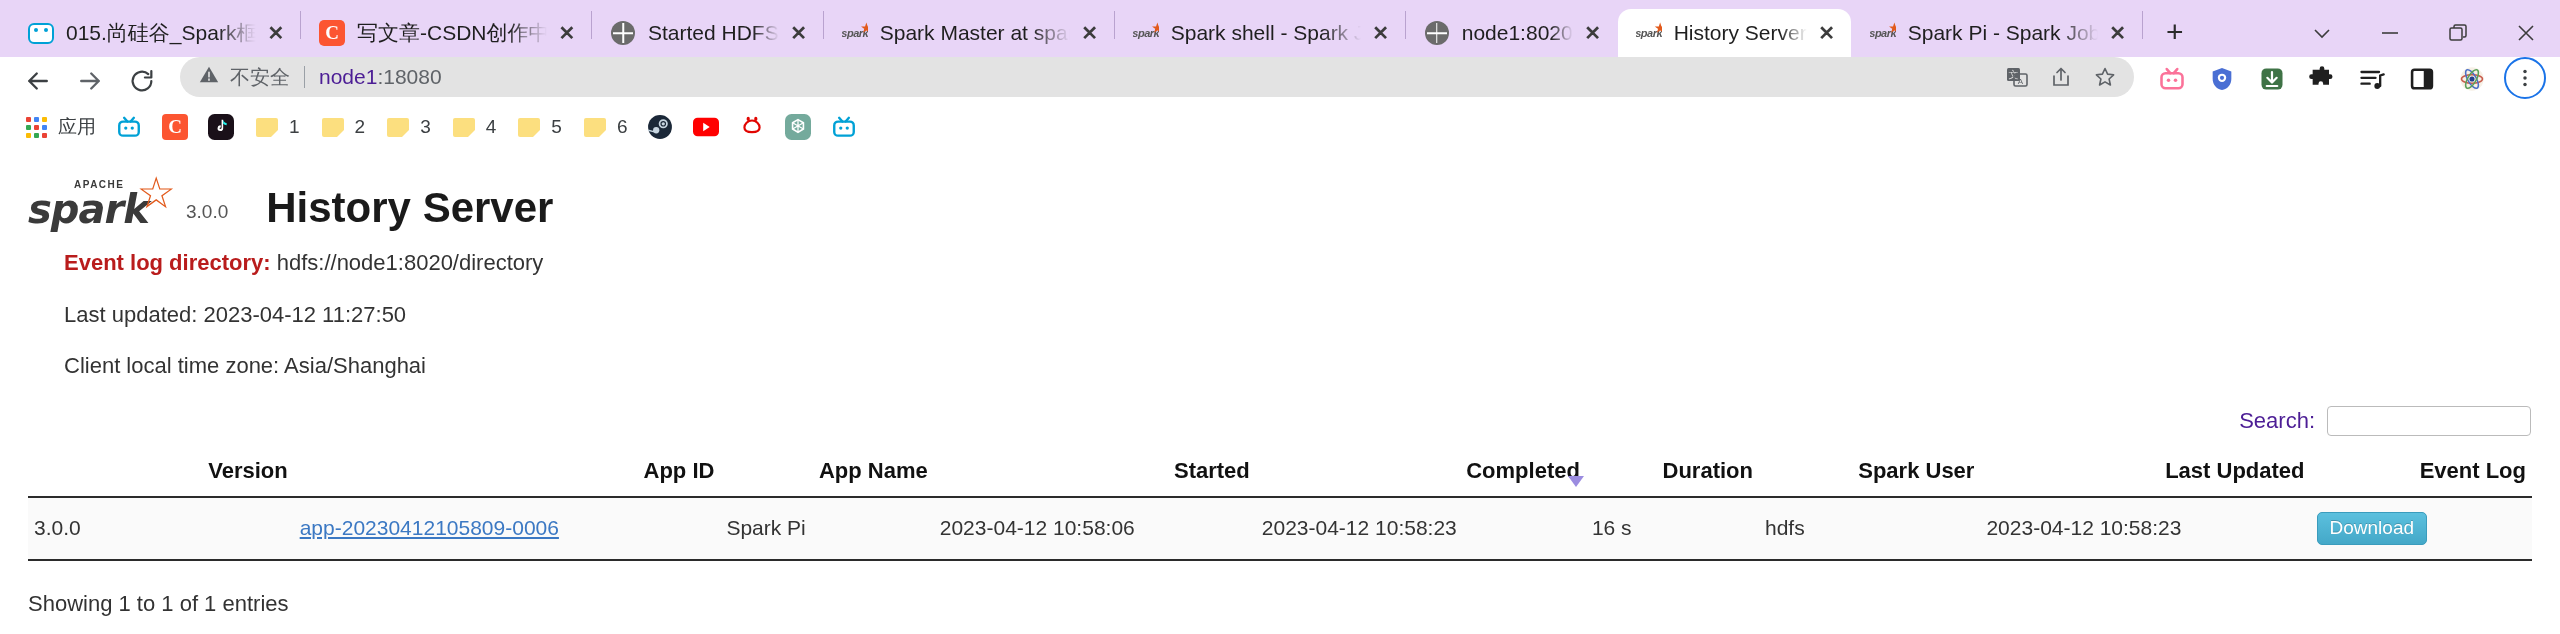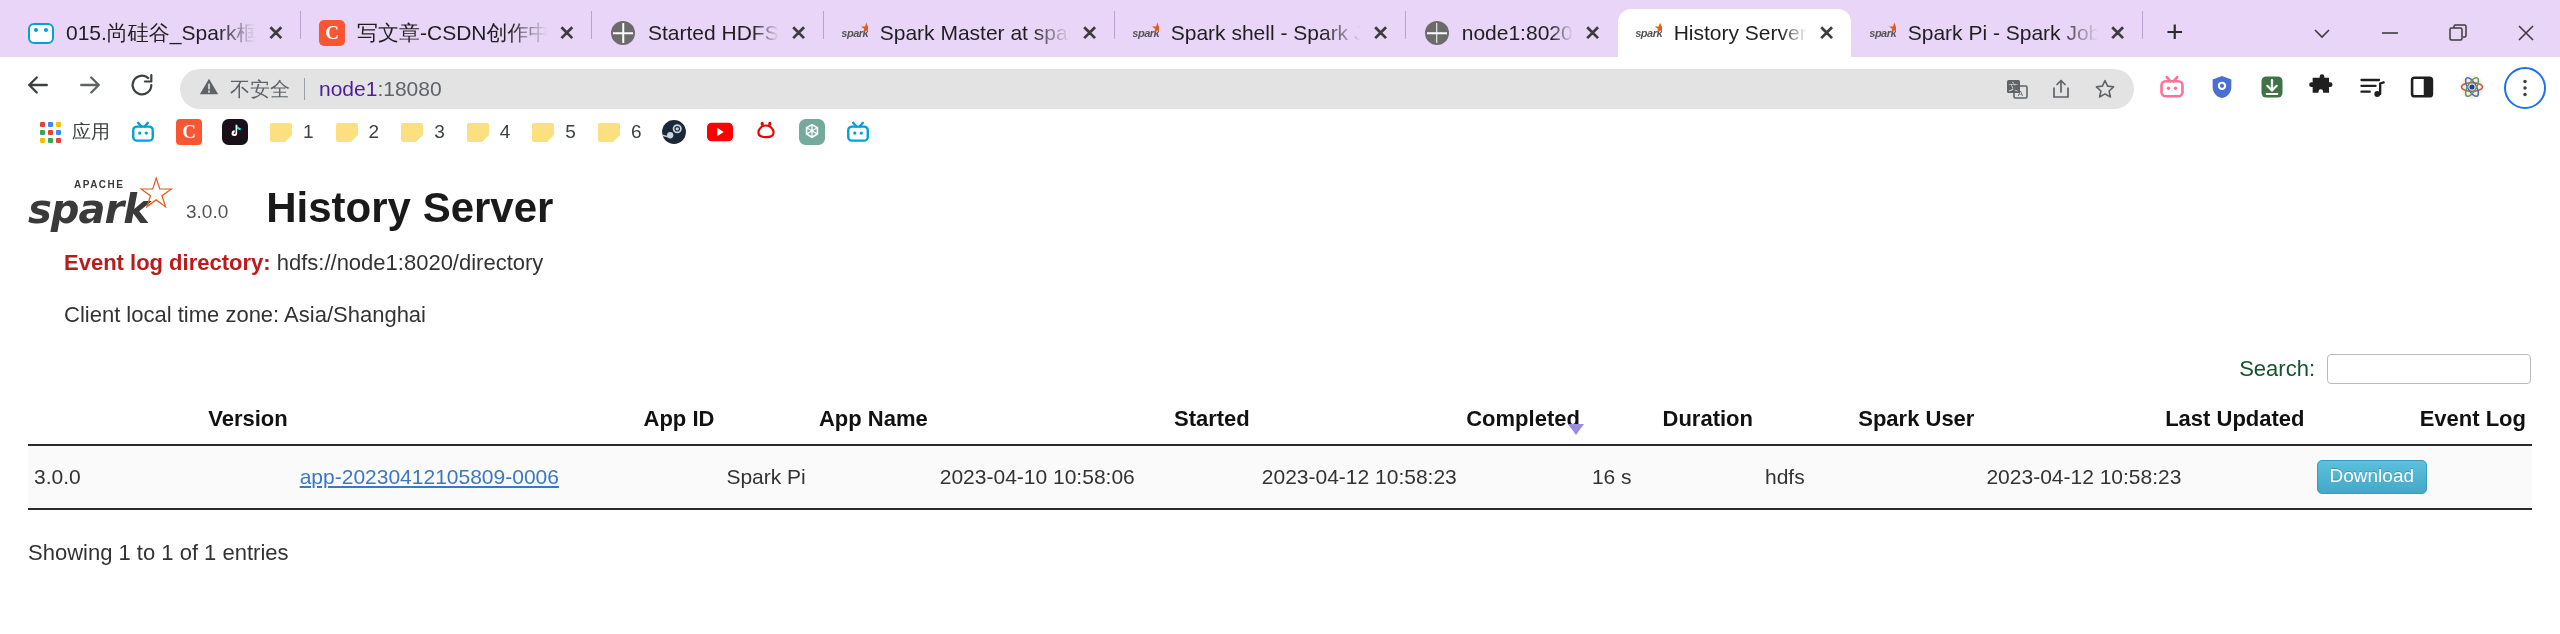--- a/index.html
+++ b/index.html
@@ -102,21 +102,21 @@
     font-style: italic; letter-spacing: -0.5px;
     position: relative; line-height: 1;
   }
   .fav-spark::after {
     content: "\2605"; position: absolute; right: -3px; top: -6px;
     color: #e25a1c; font-size: 12px; font-style: normal;
   }
 
   
   .toolbar {
-    height: 52px; display: flex; align-items: flex-end;
+    height: 52px; display: flex; align-items: flex-start;
     background: #ffffff; padding: 0 14px;
   }
   .navbtn {
     width: 48px; height: 48px; margin-right: 4px;
     display: flex; align-items: center; justify-content: center;
     color: #3c4043; font-size: 26px;
   }
   .omnibox {
     flex: 1 1 auto; height: 40px; background: #e3e3e3;
     border-radius: 20px; display: flex; align-items: center;
@@ -143,22 +143,22 @@
     justify-content: center; margin-left: 6px; flex: 0 0 44px;
   }
   .avatar-btn {
     width: 42px; height: 42px; border: 2.5px solid #1a73e8;
     border-radius: 50%; display: flex; align-items: center;
     justify-content: center; margin-left: 10px; flex: 0 0 42px;
   }
 
   
   .bookmarks {
-    height: 46px; display: flex; align-items: center;
-    background: #ffffff; padding: 0 28px; gap: 2px;
+    height: 46px; display: flex; align-items: flex-start;
+    background: #ffffff; padding: 0 14px; gap: 2px;
   }
   .bm {
     display: flex; align-items: center; height: 36px;
     padding: 0 9px; border-radius: 6px; font-size: 19px; color: #3c4043;
     white-space: nowrap;
   }
   .bm-ic {
     width: 26px; height: 26px; flex: 0 0 26px;
     display: flex; align-items: center; justify-content: center;
   }
@@ -210,21 +210,21 @@
   .info-line {
     font-size: 22px; color: #333; margin: 0 0 0 36px;
     padding: 12px 0; line-height: 1.25;
   }
   .info-line b { font-weight: bold; color: #b91c1c; }
 
   .search-row {
     display: flex; justify-content: flex-end; align-items: center;
     padding: 14px 0 12px 0; margin-right: 1px;
   }
-  .search-label { font-size: 22px; color: #14532d; margin-right: 12px; }
+  .search-label { font-size: 22px; color: #4c1d95; margin-right: 12px; }
   .search-input {
     width: 204px; height: 30px;
     border: 1px solid #bbb; border-radius: 4px;
     background: #fff; font-size: 20px; padding: 0 8px;
     font-family: "Liberation Sans", sans-serif;
   }
 
   table.apps {
     width: 100%; border-collapse: collapse;
     font-size: 21px; color: #333;
@@ -633,20 +633,21 @@
       <span class="logo-star">☆</span>
     </div>
     <span class="logo-ver">3.0.0</span>
     <h1 class="page-title">History Server</h1>
   </div>
 
   <div class="info-line">
     <b>Event log directory:</b>
     <span>hdfs://node1:8020/directory</span>
   </div>
+  <div class="info-line">Last updated: 2023-04-12 11:27:50</div>
   <div class="info-line">Client local time zone: Asia/Shanghai</div>
 
   <div class="search-row">
     <span class="search-label">Search:</span>
     <input class="search-input" type="text" value="" style="">
   </div>
 
   <table class="apps">
     <colgroup>
       <col class="c-version">
@@ -675,21 +676,21 @@
         <th>Event Log</th>
       </tr>
     </thead>
     <tbody>
       <tr>
         <td>3.0.0</td>
         <td>
           <a class="link" href="#">app-20230412105809-0006</a>
         </td>
         <td>Spark Pi</td>
-        <td>2023-04-10 10:58:06</td>
+        <td>2023-04-12 10:58:06</td>
         <td>2023-04-12 10:58:23</td>
         <td>16 s</td>
         <td>hdfs</td>
         <td>2023-04-12 10:58:23</td>
         <td>
           <span class="btn-download">Download</span>
         </td>
       </tr>
     </tbody>
   </table>

